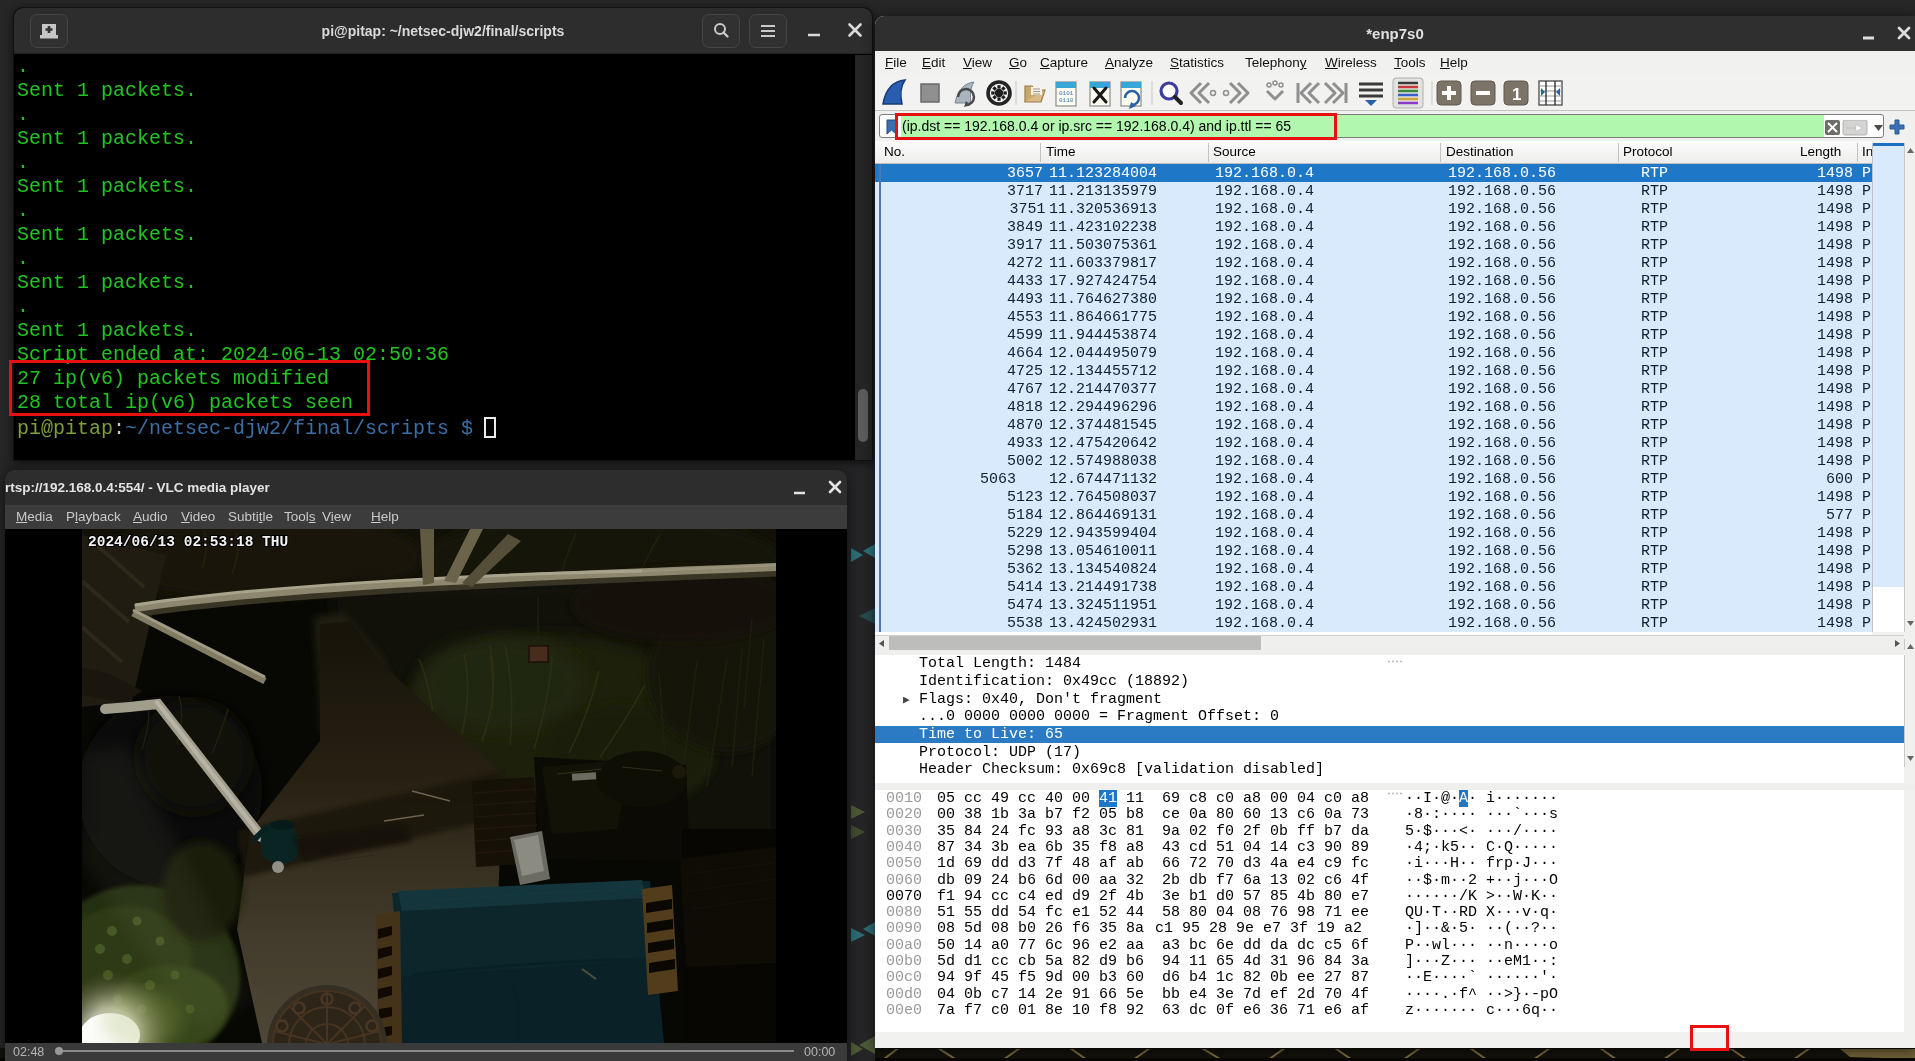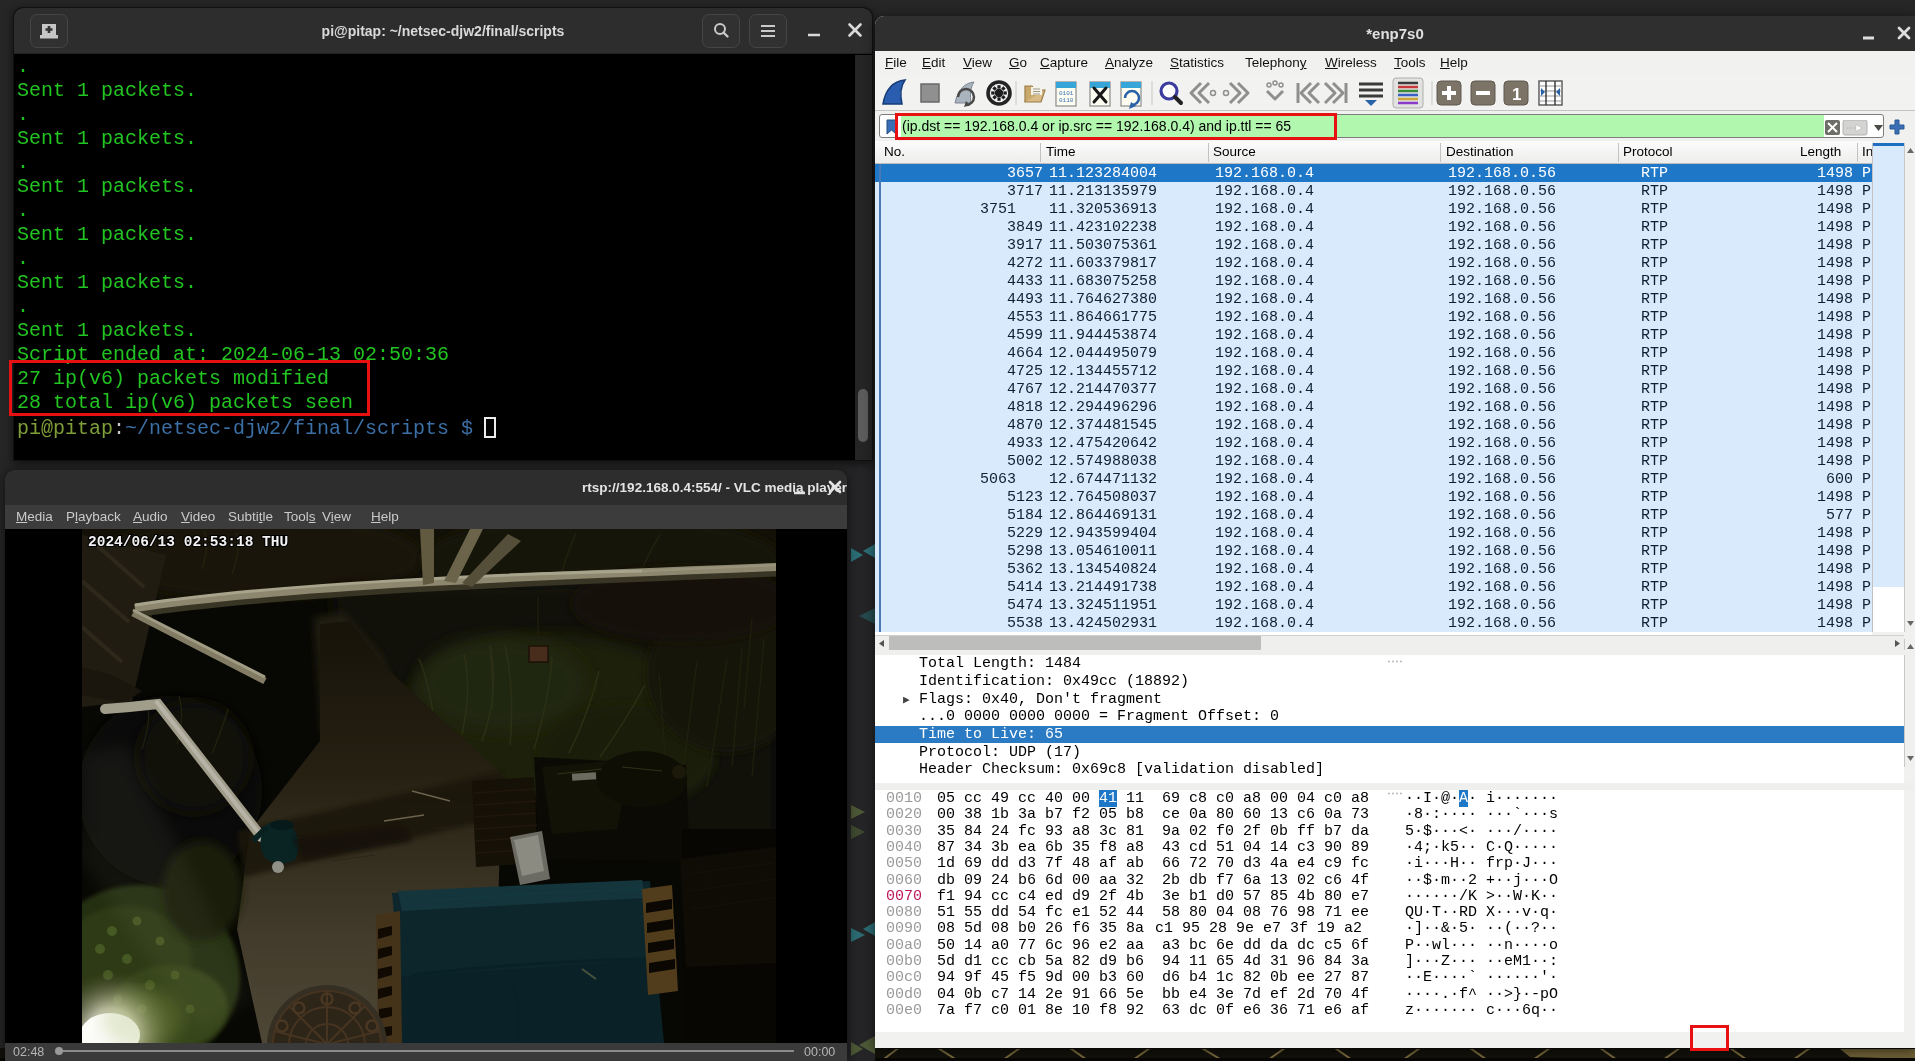--- a/index.html
+++ b/index.html
@@ -20,21 +20,21 @@
   #term-title { position:absolute; left:0; right:0; top:15px; text-align:center;
     font-weight:bold; font-size:14px; color:#d9d9d9; }
   .tbtn { position:absolute; top:6px; width:38px; height:34px; border-radius:7px; }
   #term-body { position:absolute; left:0; top:47px; width:100%; height:407px; background:#000; }
   .tl { position:absolute; left:3px; font-family:"Liberation Mono", monospace; font-size:20px; line-height:20px; color:#21c421; white-space:pre; }
 
   
   #vlc { left:5px; top:470px; width:842px; height:591px; background:#0a0a0a;
     border-radius:9px 9px 0 0; box-shadow:0 2px 12px rgba(0,0,0,.6); overflow:hidden; }
   #vlc-bar { position:absolute; left:0; top:0; width:100%; height:35px; background:#2d2d2d; }
-  #vlc-title { position:absolute; left:0; right:0; top:10px; text-align:right; font-weight:bold;
+  #vlc-title { position:absolute; left:0; right:0; top:10px; text-align:left; font-weight:bold;
     font-size:13.5px; color:#e3e3e3; }
   #vlc-menu { position:absolute; left:0; top:35px; width:100%; height:24px; background:#3c3c3c;
     color:#c9c9c9; font-size:13.5px; }
   #vlc-menu > span { position:absolute; top:4px; }
   #vlc-video { position:absolute; left:0; top:59px; width:842px; height:514px; background:#000; }
   #vlc-seek { position:absolute; left:0; top:573px; width:842px; height:18px; background:#3a3a3a;
     color:#b5b5b5; font-size:12.5px; }
 
   
   #ws { left:875px; top:16px; width:1040px; height:1032px; background:#f1f1f0;
@@ -653,25 +653,25 @@
           <line x1="565.5" y1="2" x2="565.5" y2="21"></line>
           <line x1="743.5" y1="2" x2="743.5" y2="21"></line>
           <line x1="982.5" y1="2" x2="982.5" y2="21"></line>
         </g>
       </svg>
     </div>
     <div id="ws-rows">
       <div style="position:absolute;left:4px;top:0;width:2px;height:468px;background:#4a7ab5;z-index:5"></div>
       <div class="wrow wsel" style="top:0px"><span style="left:105px;width:63px;text-align:right">3657</span><span style="left:174px">11.123284004</span><span style="left:340px">192.168.0.4</span><span style="left:573px">192.168.0.56</span><span style="left:766px">RTP</span><span style="left:915px;width:63px;text-align:right">1498</span><span style="left:987px">P</span></div>
       <div class="wrow" style="top:18px"><span style="left:105px;width:63px;text-align:right">3717</span><span style="left:174px">11.213135979</span><span style="left:340px">192.168.0.4</span><span style="left:573px">192.168.0.56</span><span style="left:766px">RTP</span><span style="left:915px;width:63px;text-align:right">1498</span><span style="left:987px">P</span></div>
-      <div class="wrow" style="top:36px"><span style="left:105px;width:63px;text-align:left">3751</span><span style="left:174px">11.320536913</span><span style="left:340px">192.168.0.4</span><span style="left:573px">192.168.0.56</span><span style="left:766px">RTP</span><span style="left:915px;width:63px;text-align:right">1498</span><span style="left:987px">P</span></div>
+      <div class="wrow" style="top:36px"><span style="left:121px;width:63px;text-align:center">3751</span><span style="left:174px">11.320536913</span><span style="left:340px">192.168.0.4</span><span style="left:573px">192.168.0.56</span><span style="left:766px">RTP</span><span style="left:915px;width:63px;text-align:right">1498</span><span style="left:987px">P</span></div>
       <div class="wrow" style="top:54px"><span style="left:105px;width:63px;text-align:right">3849</span><span style="left:174px">11.423102238</span><span style="left:340px">192.168.0.4</span><span style="left:573px">192.168.0.56</span><span style="left:766px">RTP</span><span style="left:915px;width:63px;text-align:right">1498</span><span style="left:987px">P</span></div>
       <div class="wrow" style="top:72px"><span style="left:105px;width:63px;text-align:right">3917</span><span style="left:174px">11.503075361</span><span style="left:340px">192.168.0.4</span><span style="left:573px">192.168.0.56</span><span style="left:766px">RTP</span><span style="left:915px;width:63px;text-align:right">1498</span><span style="left:987px">P</span></div>
       <div class="wrow" style="top:90px"><span style="left:105px;width:63px;text-align:right">4272</span><span style="left:174px">11.603379817</span><span style="left:340px">192.168.0.4</span><span style="left:573px">192.168.0.56</span><span style="left:766px">RTP</span><span style="left:915px;width:63px;text-align:right">1498</span><span style="left:987px">P</span></div>
-      <div class="wrow" style="top:108px"><span style="left:105px;width:63px;text-align:right">4433</span><span style="left:174px">11.683075258</span><span style="left:340px">192.168.0.4</span><span style="left:573px">192.168.0.56</span><span style="left:766px">RTP</span><span style="left:915px;width:63px;text-align:right">1498</span><span style="left:987px">P</span></div>
+      <div class="wrow" style="top:108px"><span style="left:105px;width:63px;text-align:right">4433</span><span style="left:174px">17.927424754</span><span style="left:340px">192.168.0.4</span><span style="left:573px">192.168.0.56</span><span style="left:766px">RTP</span><span style="left:915px;width:63px;text-align:right">1498</span><span style="left:987px">P</span></div>
       <div class="wrow" style="top:126px"><span style="left:105px;width:63px;text-align:right">4493</span><span style="left:174px">11.764627380</span><span style="left:340px">192.168.0.4</span><span style="left:573px">192.168.0.56</span><span style="left:766px">RTP</span><span style="left:915px;width:63px;text-align:right">1498</span><span style="left:987px">P</span></div>
       <div class="wrow" style="top:144px"><span style="left:105px;width:63px;text-align:right">4553</span><span style="left:174px">11.864661775</span><span style="left:340px">192.168.0.4</span><span style="left:573px">192.168.0.56</span><span style="left:766px">RTP</span><span style="left:915px;width:63px;text-align:right">1498</span><span style="left:987px">P</span></div>
       <div class="wrow" style="top:162px"><span style="left:105px;width:63px;text-align:right">4599</span><span style="left:174px">11.944453874</span><span style="left:340px">192.168.0.4</span><span style="left:573px">192.168.0.56</span><span style="left:766px">RTP</span><span style="left:915px;width:63px;text-align:right">1498</span><span style="left:987px">P</span></div>
       <div class="wrow" style="top:180px"><span style="left:105px;width:63px;text-align:right">4664</span><span style="left:174px">12.044495079</span><span style="left:340px">192.168.0.4</span><span style="left:573px">192.168.0.56</span><span style="left:766px">RTP</span><span style="left:915px;width:63px;text-align:right">1498</span><span style="left:987px">P</span></div>
       <div class="wrow" style="top:198px"><span style="left:105px;width:63px;text-align:right">4725</span><span style="left:174px">12.134455712</span><span style="left:340px">192.168.0.4</span><span style="left:573px">192.168.0.56</span><span style="left:766px">RTP</span><span style="left:915px;width:63px;text-align:right">1498</span><span style="left:987px">P</span></div>
       <div class="wrow" style="top:216px"><span style="left:105px;width:63px;text-align:right">4767</span><span style="left:174px">12.214470377</span><span style="left:340px">192.168.0.4</span><span style="left:573px">192.168.0.56</span><span style="left:766px">RTP</span><span style="left:915px;width:63px;text-align:right">1498</span><span style="left:987px">P</span></div>
       <div class="wrow" style="top:234px"><span style="left:105px;width:63px;text-align:right">4818</span><span style="left:174px">12.294496296</span><span style="left:340px">192.168.0.4</span><span style="left:573px">192.168.0.56</span><span style="left:766px">RTP</span><span style="left:915px;width:63px;text-align:right">1498</span><span style="left:987px">P</span></div>
       <div class="wrow" style="top:252px"><span style="left:105px;width:63px;text-align:right">4870</span><span style="left:174px">12.374481545</span><span style="left:340px">192.168.0.4</span><span style="left:573px">192.168.0.56</span><span style="left:766px">RTP</span><span style="left:915px;width:63px;text-align:right">1498</span><span style="left:987px">P</span></div>
       <div class="wrow" style="top:270px"><span style="left:105px;width:63px;text-align:right">4933</span><span style="left:174px">12.475420642</span><span style="left:340px">192.168.0.4</span><span style="left:573px">192.168.0.56</span><span style="left:766px">RTP</span><span style="left:915px;width:63px;text-align:right">1498</span><span style="left:987px">P</span></div>
       <div class="wrow" style="top:288px"><span style="left:105px;width:63px;text-align:right">5002</span><span style="left:174px">12.574988038</span><span style="left:340px">192.168.0.4</span><span style="left:573px">192.168.0.56</span><span style="left:766px">RTP</span><span style="left:915px;width:63px;text-align:right">1498</span><span style="left:987px">P</span></div>
@@ -714,21 +714,21 @@
       <div class="drow" style="top:88.7px"><span style="position:absolute;left:44px">Protocol: UDP (17)</span></div>
       <div class="drow" style="top:106.4px"><span style="position:absolute;left:44px">Header Checksum: 0x69c8 [validation disabled]</span></div>
     </div>
     <div id="ws-hex">
       <div class="hrow" style="top:0.0px"><span style="position:absolute;left:11px;color:#9a9a9a">0010</span><span style="position:absolute;left:62px">05 cc 49 cc 40 00 <span style="background:#1f77c8;color:#fff">41</span> 11</span><span style="position:absolute;left:287px">69 c8 c0 a8 00 04 c0 a8</span><span style="position:absolute;left:530px">··I·@·<span style="background:#1f77c8;color:#fff">A</span>·</span><span style="position:absolute;left:611px">i·······</span></div>
       <div class="hrow" style="top:16.3px"><span style="position:absolute;left:11px;color:#9a9a9a">0020</span><span style="position:absolute;left:62px">00 38 1b 3a b7 f2 05 b8</span><span style="position:absolute;left:287px">ce 0a 80 60 13 c6 0a 73</span><span style="position:absolute;left:530px">·8·:····</span><span style="position:absolute;left:611px">···`···s</span></div>
       <div class="hrow" style="top:32.6px"><span style="position:absolute;left:11px;color:#9a9a9a">0030</span><span style="position:absolute;left:62px">35 84 24 fc 93 a8 3c 81</span><span style="position:absolute;left:287px">9a 02 f0 2f 0b ff b7 da</span><span style="position:absolute;left:530px">5·$···&lt;·</span><span style="position:absolute;left:611px">···/····</span></div>
       <div class="hrow" style="top:48.9px"><span style="position:absolute;left:11px;color:#9a9a9a">0040</span><span style="position:absolute;left:62px">87 34 3b ea 6b 35 f8 a8</span><span style="position:absolute;left:287px">43 cd 51 04 14 c3 90 89</span><span style="position:absolute;left:530px">·4;·k5··</span><span style="position:absolute;left:611px">C·Q·····</span></div>
       <div class="hrow" style="top:65.2px"><span style="position:absolute;left:11px;color:#9a9a9a">0050</span><span style="position:absolute;left:62px">1d 69 dd d3 7f 48 af ab</span><span style="position:absolute;left:287px">66 72 70 d3 4a e4 c9 fc</span><span style="position:absolute;left:530px">·i···H··</span><span style="position:absolute;left:611px">frp·J···</span></div>
       <div class="hrow" style="top:81.5px"><span style="position:absolute;left:11px;color:#9a9a9a">0060</span><span style="position:absolute;left:62px">db 09 24 b6 6d 00 aa 32</span><span style="position:absolute;left:287px">2b db f7 6a 13 02 c6 4f</span><span style="position:absolute;left:530px">··$·m··2</span><span style="position:absolute;left:611px">+··j···O</span></div>
-      <div class="hrow" style="top:97.8px"><span style="position:absolute;left:11px;color:#be185d">0070</span><span style="position:absolute;left:62px">f1 94 cc c4 ed d9 2f 4b</span><span style="position:absolute;left:287px">3e b1 d0 57 85 4b 80 e7</span><span style="position:absolute;left:530px">······/K</span><span style="position:absolute;left:611px">&gt;··W·K··</span></div>
+      <div class="hrow" style="top:97.8px"><span style="position:absolute;left:11px;color:#000000">0070</span><span style="position:absolute;left:62px">f1 94 cc c4 ed d9 2f 4b</span><span style="position:absolute;left:287px">3e b1 d0 57 85 4b 80 e7</span><span style="position:absolute;left:530px">······/K</span><span style="position:absolute;left:611px">&gt;··W·K··</span></div>
       <div class="hrow" style="top:114.1px"><span style="position:absolute;left:11px;color:#9a9a9a">0080</span><span style="position:absolute;left:62px">51 55 dd 54 fc e1 52 44</span><span style="position:absolute;left:287px">58 80 04 08 76 98 71 ee</span><span style="position:absolute;left:530px">QU·T··RD</span><span style="position:absolute;left:611px">X···v·q·</span></div>
       <div class="hrow" style="top:130.4px"><span style="position:absolute;left:11px;color:#9a9a9a">0090</span><span style="position:absolute;left:62px">08 5d 08 b0 26 f6 35 8a</span><span style="position:absolute;left:280px">c1 95 28 9e e7 3f 19 a2</span><span style="position:absolute;left:530px">·]··&amp;·5·</span><span style="position:absolute;left:611px">··(··?··</span></div>
       <div class="hrow" style="top:146.7px"><span style="position:absolute;left:11px;color:#9a9a9a">00a0</span><span style="position:absolute;left:62px">50 14 a0 77 6c 96 e2 aa</span><span style="position:absolute;left:287px">a3 bc 6e dd da dc c5 6f</span><span style="position:absolute;left:530px">P··wl···</span><span style="position:absolute;left:611px">··n····o</span></div>
       <div class="hrow" style="top:163.0px"><span style="position:absolute;left:11px;color:#9a9a9a">00b0</span><span style="position:absolute;left:62px">5d d1 cc cb 5a 82 d9 b6</span><span style="position:absolute;left:287px">94 11 65 4d 31 96 84 3a</span><span style="position:absolute;left:530px">]···Z···</span><span style="position:absolute;left:611px">··eM1··:</span></div>
       <div class="hrow" style="top:179.3px"><span style="position:absolute;left:11px;color:#9a9a9a">00c0</span><span style="position:absolute;left:62px">94 9f 45 f5 9d 00 b3 60</span><span style="position:absolute;left:287px">d6 b4 1c 82 0b ee 27 87</span><span style="position:absolute;left:530px">··E····`</span><span style="position:absolute;left:611px">······'·</span></div>
       <div class="hrow" style="top:195.6px"><span style="position:absolute;left:11px;color:#9a9a9a">00d0</span><span style="position:absolute;left:62px">04 0b c7 14 2e 91 66 5e</span><span style="position:absolute;left:287px">bb e4 3e 7d ef 2d 70 4f</span><span style="position:absolute;left:530px">····.·f^</span><span style="position:absolute;left:611px">··&gt;}·-pO</span></div>
       <div class="hrow" style="top:211.9px"><span style="position:absolute;left:11px;color:#9a9a9a">00e0</span><span style="position:absolute;left:62px">7a f7 c0 01 8e 10 f8 92</span><span style="position:absolute;left:287px">63 dc 0f e6 36 71 e6 af</span><span style="position:absolute;left:530px">z·······</span><span style="position:absolute;left:611px">c···6q··</span></div>
     </div>
     <div style="position:absolute;left:1029px;top:623px;width:11px;height:128px;background:#f0f0ee;border-left:1px solid #c8c8c8;">
       <svg width="11" height="12" style="position:absolute;top:2px">

